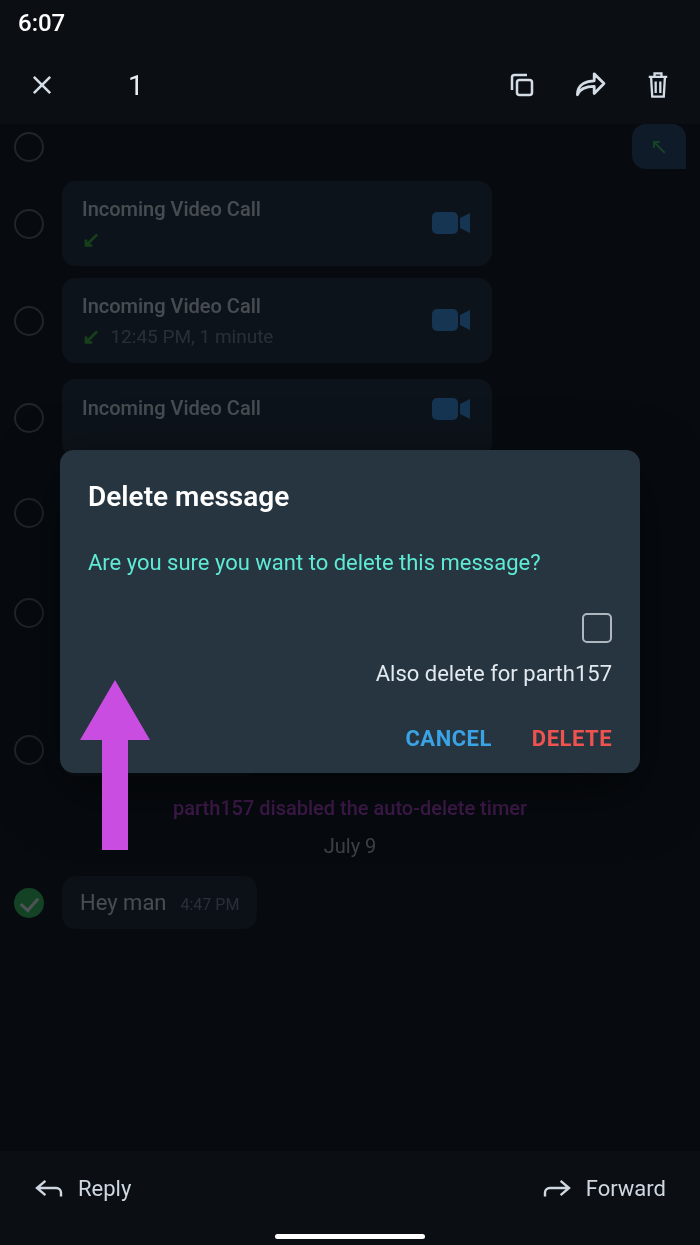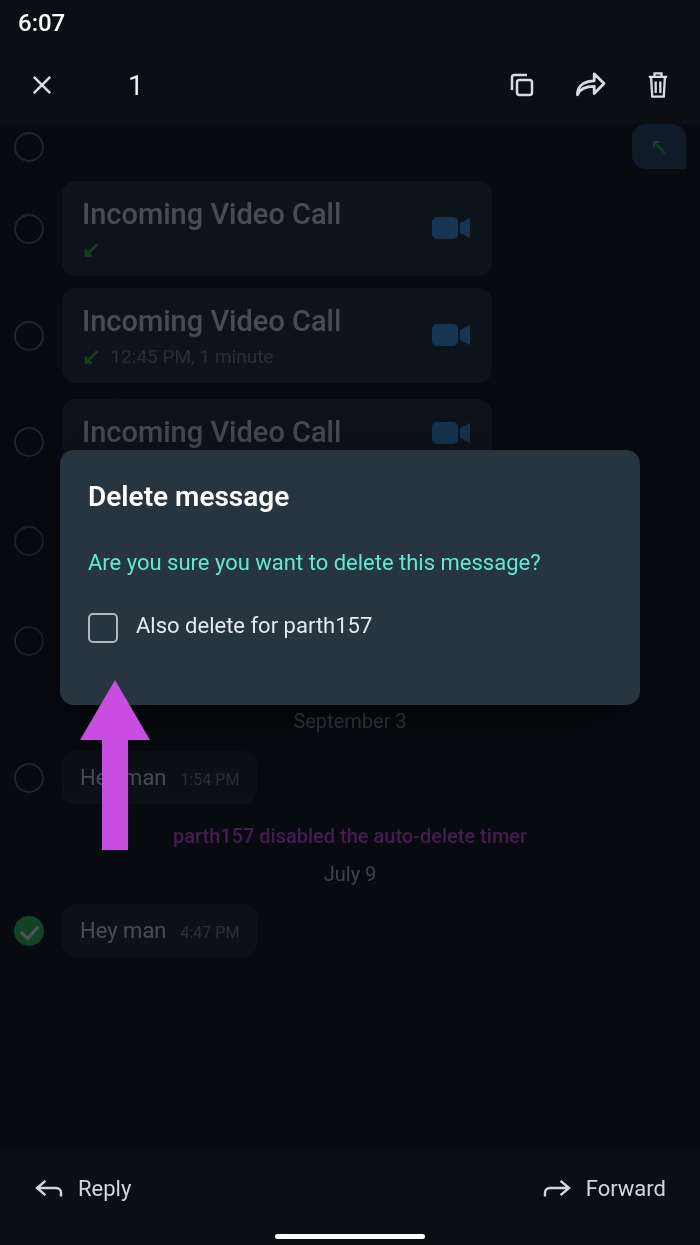--- a/index.html
+++ b/index.html
@@ -81,21 +81,21 @@
     flex:1;
     background:#1e2a36;
     border-radius: 14px;
     padding: 16px 20px 14px 20px;
     display:flex;
     align-items:center;
     gap:16px;
     max-width: 430px;
   }
   .call-info { flex:1; }
-  .call-title { color:#dfe7ee; font-size:29px; font-weight:500; margin-bottom:6px; }
+  .call-title { color:#dfe7ee; font-size:20px; font-weight:500; margin-bottom:6px; }
   .call-meta { display:flex; align-items:center; gap:10px; color:#7c8794; font-size:19px; }
   .call-meta .arrow-in { color:#3fbf3f; font-weight:700; font-size:22px; }
   .cam-icon { color:#3a9bf0; }
 
   .outgoing-fragment {
     margin-left:auto;
     background:#28456d;
     border-radius: 14px 14px 0 14px;
     padding: 10px 18px;
     color:#9fbad8;
@@ -157,21 +157,21 @@
     z-index: 20;
     left:60px; right:60px;
     top:450px;
     background:#273540;
     border-radius:14px;
     padding: 30px 28px 22px 28px;
     box-shadow: 0 20px 60px rgba(0,0,0,0.6);
   }
   .dialog h2 { color:#fff; font-size:28px; font-weight:600; margin-bottom:35px; }
   .dialog .body { color:#5eead4; font-size:22px; line-height:1.4; margin-bottom:34px; }
-  .dialog .chk-row { display:flex; align-items:flex-start; gap:18px; margin-bottom:40px; }
+  .dialog .chk-row { display:flex; align-items:flex-end; gap:18px; margin-bottom:40px;flex-direction:column; }
   .dialog .chk {
     width:30px; height:30px; border:2.5px solid #aeb7bf; border-radius:5px;
   }
   .dialog .chk-label { color:#e2e9ef; font-size:22px; }
   .dialog .actions { display:flex; justify-content:flex-end; gap:40px; }
   .dialog .actions .act { font-size:22px; font-weight:700; letter-spacing:0.5px; }
   .cancel { color:#3aa3e6; }
   .delete { color:#ef5350; }
 
   
@@ -312,20 +312,24 @@
   <div class="dim-overlay"></div>
 </div>
 
 <div class="dialog">
   <h2>Delete message</h2>
   <div class="body">Are you sure you want to delete this message?</div>
   <div class="chk-row">
     <div class="chk"></div>
     <span class="chk-label">Also delete for parth157</span>
   </div>
+  <div class="actions">
+    <span class="act cancel">CANCEL</span>
+    <span class="act delete">DELETE</span>
+  </div>
 </div>
 
 <svg class="annot-arrow" viewBox="0 0 70 170">
   <polygon points="35,0 70,60 48,60 48,170 22,170 22,60 0,60" fill="#c84de0"></polygon>
 </svg>
 
 <div class="bottombar">
   <div class="btn">
     <svg width="30" height="24" viewBox="0 0 24 20" fill="none" stroke="#cfd8e0" stroke-width="2">
         <path d="M9 4 L2 10 L9 16 M2 10 H18 a4 4 0 0 1 4 4 v3"></path>

